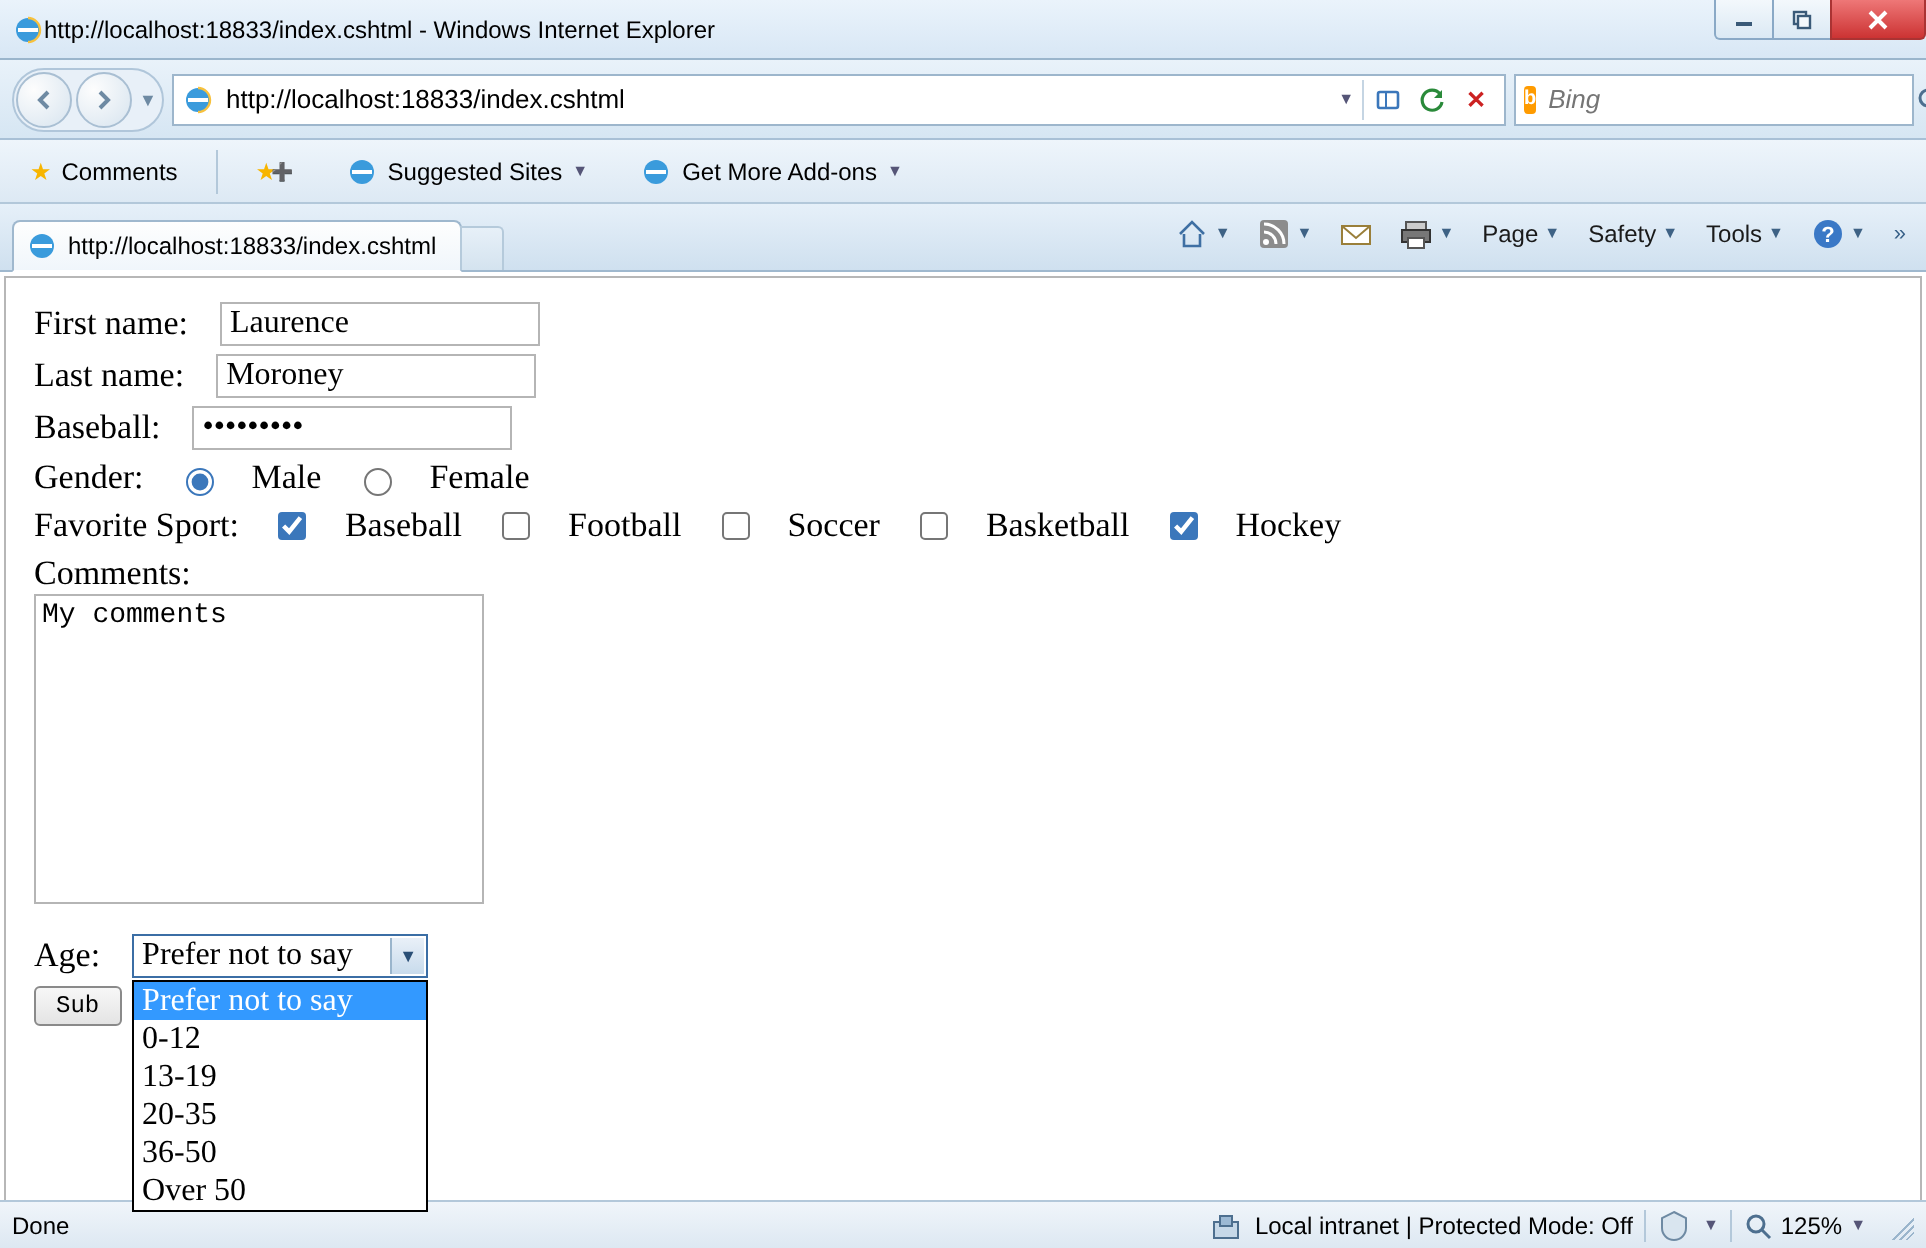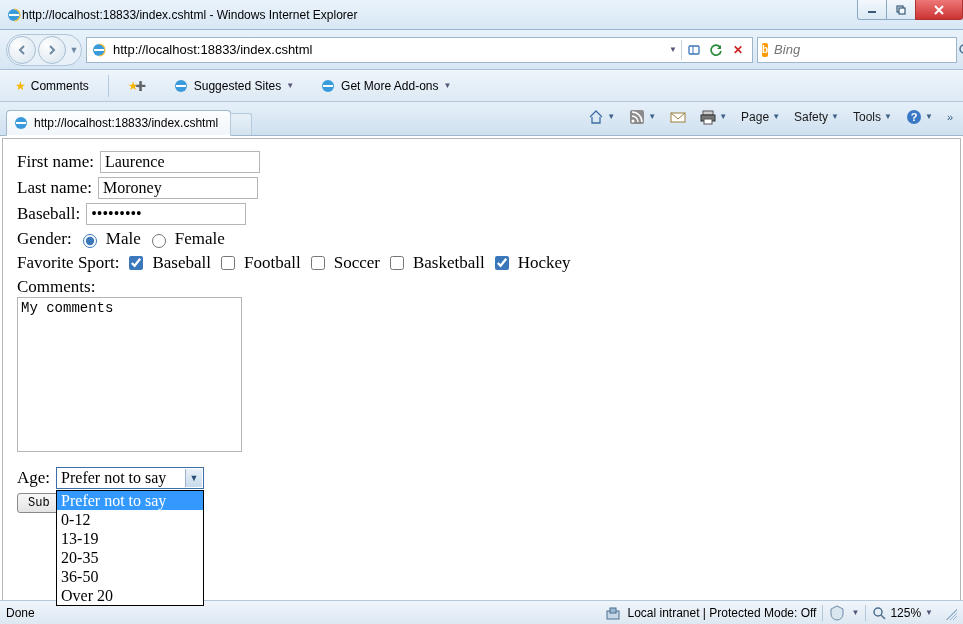--- a/index.html
+++ b/index.html
@@ -143,21 +143,21 @@
   
   .content {
     position: relative;
     padding: 12px 14px;
     font-family: "Times New Roman", serif;
     font-size: 17px;
     height: 490px;
     border: 1px solid #b7b7b7;
     margin: 2px;
   }
-  .row { display:flex; align-items:center; gap:6px; margin-bottom: 4px; }
+  .row { display:flex; align-items:center; gap:16px; margin-bottom: 4px; }
   .row label { white-space: nowrap; }
   .txt {
     height: 22px; border:1px solid #b5b5b5; padding:1px 4px;
     font-family: "Times New Roman", serif; font-size: 16px;
     width: 160px;
   }
   .radio, .check { width:14px; height:14px; accent-color:#3b77bb; }
   textarea.comments {
     width: 225px; height: 155px;
     font-family: "Courier New", monospace; font-size: 14px;
@@ -453,21 +453,21 @@
       <div class="sel">
         <span>Prefer not to say</span>
         <span class="sel-btn">▼</span>
       </div>
       <div class="dropdown">
         <div class="opt sel-opt">Prefer not to say</div>
         <div class="opt">0-12</div>
         <div class="opt">13-19</div>
         <div class="opt">20-35</div>
         <div class="opt">36-50</div>
-        <div class="opt">Over 20</div>
+        <div class="opt">Over 50</div>
       </div>
     </div>
   </div>
   <div class="row">
     <button class="submit">Sub</button>
   </div>
 </div>
 
 <div class="statusbar">
   <span class="status-left">Done</span>

